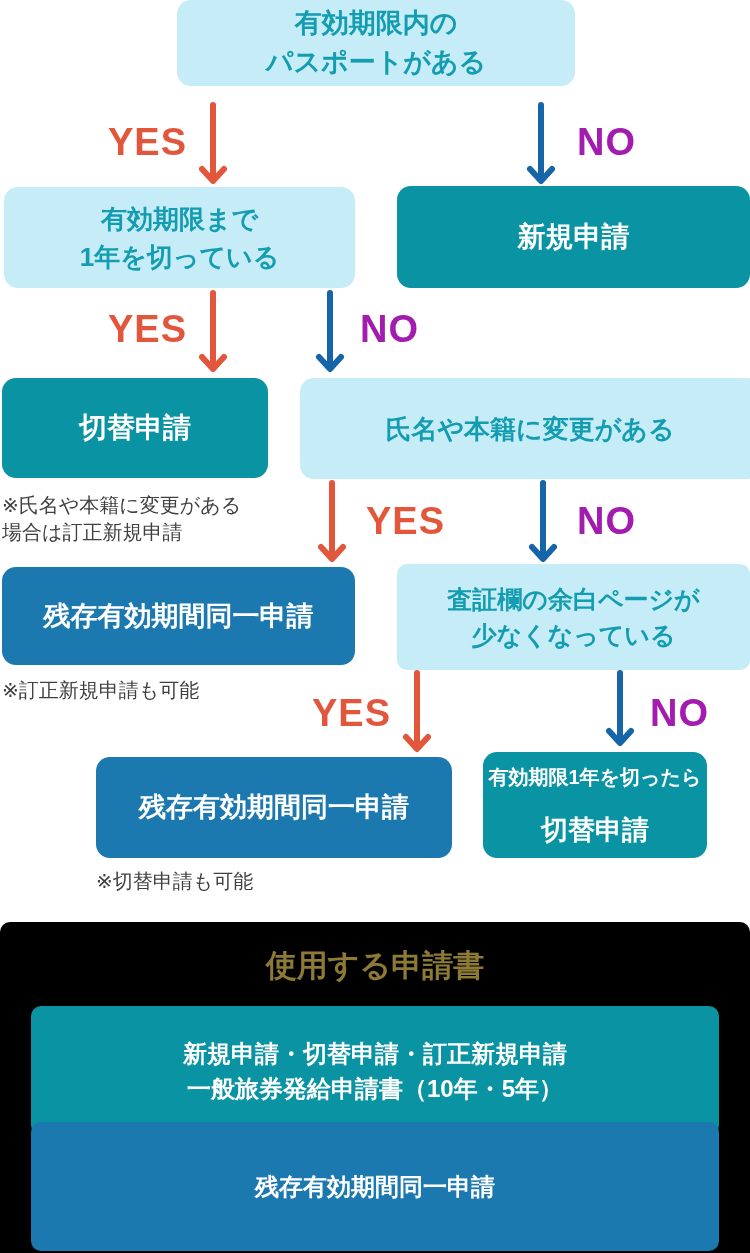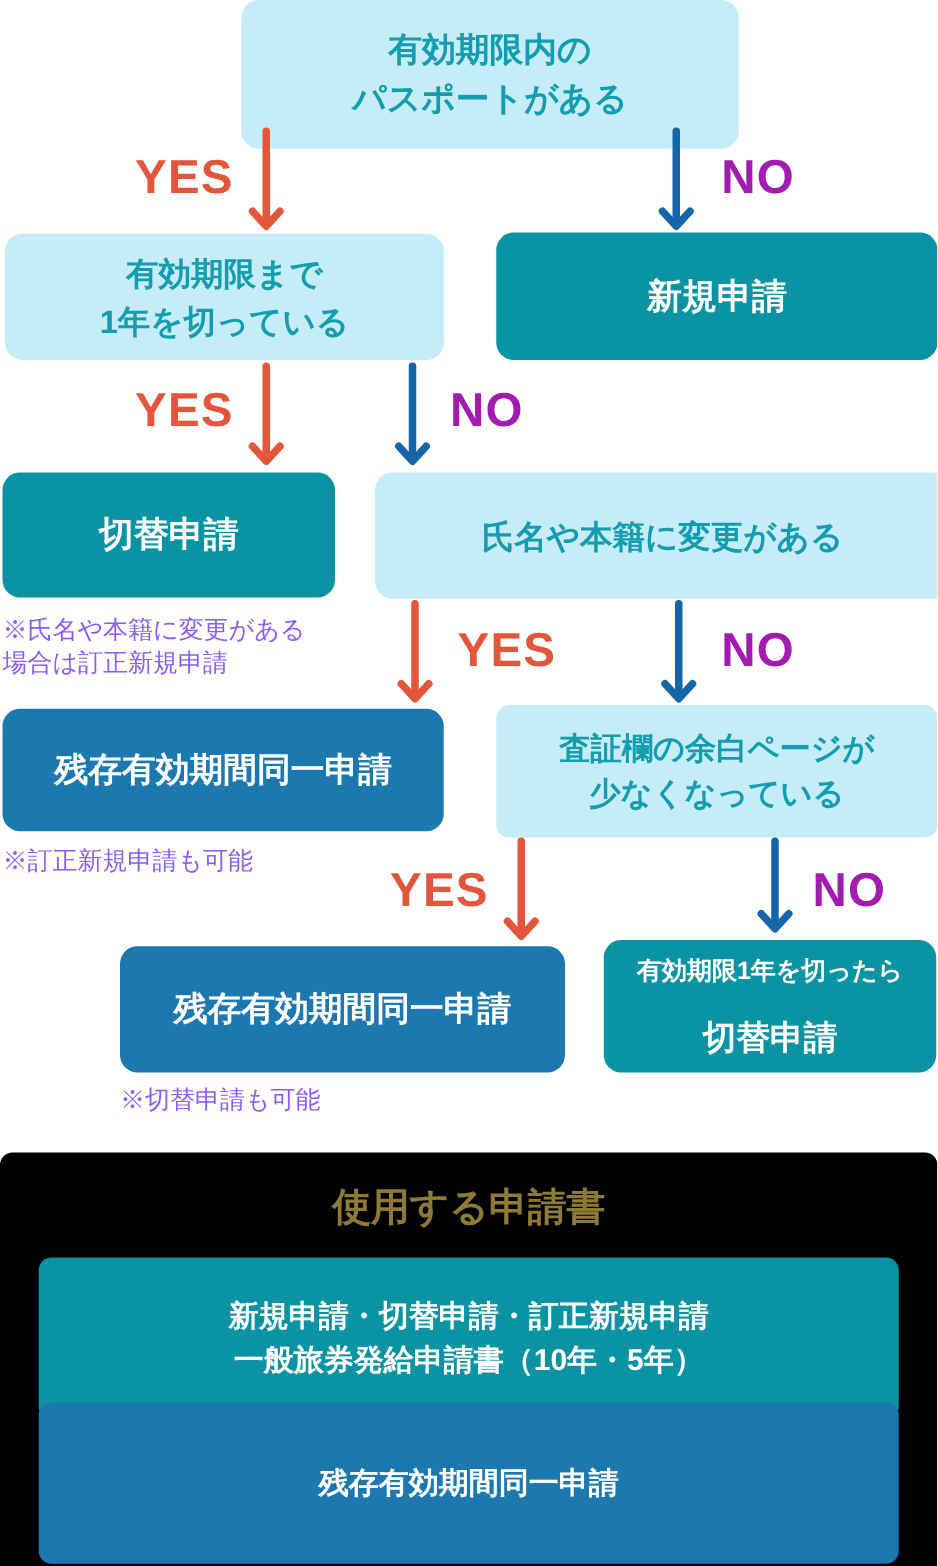--- a/index.html
+++ b/index.html
@@ -26,21 +26,21 @@
   }
   .yes{color:#e2563c;}
   .no{color:#a21caf;}
   .arrow{position:absolute;overflow:visible;}
   .arrow line,.arrow polyline{
     fill:none;stroke-width:6;stroke-linecap:round;stroke-linejoin:round;
   }
   .arrow.red line,.arrow.red polyline{stroke:#e2563c;}
   .arrow.blu line,.arrow.blu polyline{stroke:#1565a8;}
   .note{
-    position:absolute;color:#8b5cf6;font-size:20px;font-weight:500;line-height:27px;font-family:Liberation Mono, monospace;
+    position:absolute;color:#404040;font-size:20px;font-weight:500;line-height:27px;
   }
   .forms-section{
     position:absolute;left:0;top:922px;width:750px;height:331px;
     background:#000000;border-radius:10px 10px 0 0;
   }
   .forms-title{
     position:absolute;left:0;top:23px;width:750px;text-align:center;
     color:#8c7a35;font-size:31px;font-weight:bold;
   }
   .form-card{
@@ -48,21 +48,21 @@
     display:flex;flex-direction:column;align-items:center;justify-content:center;
     text-align:center;border-radius:10px;color:#ffffff;
     font-size:24px;font-weight:bold;line-height:35px;
   }
 </style>
 </head>
 <body>
 
 <div class="canvas">
 
-  <div class="box cyan fs27" style="left:193px;top:0;width:398px;height:119px;">
+  <div class="box cyan fs27" style="left:177px;top:0;width:398px;height:86px;">
     <span class="l">有効期限内の</span>
     <span class="l">パスポートがある</span>
   </div>
 
   <div class="decision-label yes" style="left:108px;top:121px;">YES</div>
   <svg class="arrow red" style="left:199px;top:103px;" width="28" height="84" viewBox="0 0 28 84">
     <line x1="14" y1="2" x2="14" y2="76"></line>
       <polyline points="3,66 14,78 25,66"></polyline>
   </svg>
 
@@ -137,21 +137,21 @@
   <svg class="arrow blu" style="left:606px;top:671px;" width="28" height="78" viewBox="0 0 28 78">
     <line x1="14" y1="2" x2="14" y2="70"></line>
       <polyline points="3,60 14,72 25,60"></polyline>
   </svg>
 
   <div class="box blue fs27" style="left:96px;top:757px;width:356px;height:101px;">
     <span class="l">残存有効期間同一申請</span>
   </div>
   <div class="note" style="left:96px;top:868px;">※切替申請も可能</div>
 
-  <div class="box teal" style="left:483px;top:752px;width:266px;height:106px;gap:20px;">
+  <div class="box teal" style="left:483px;top:752px;width:224px;height:106px;gap:20px;">
     <span class="l fs20">有効期限1年を切ったら</span>
     <span class="l" style="font-size:27px;font-weight:bold;line-height:36px;">切替申請</span>
   </div>
 
   <section class="forms-section">
     <h2 class="forms-title" style="margin:0;">使用する申請書</h2>
 
     <div class="form-card teal" style="top:84px;">
       <span class="l">新規申請・切替申請・訂正新規申請</span>
       <span class="l">一般旅券発給申請書（10年・5年）</span>

